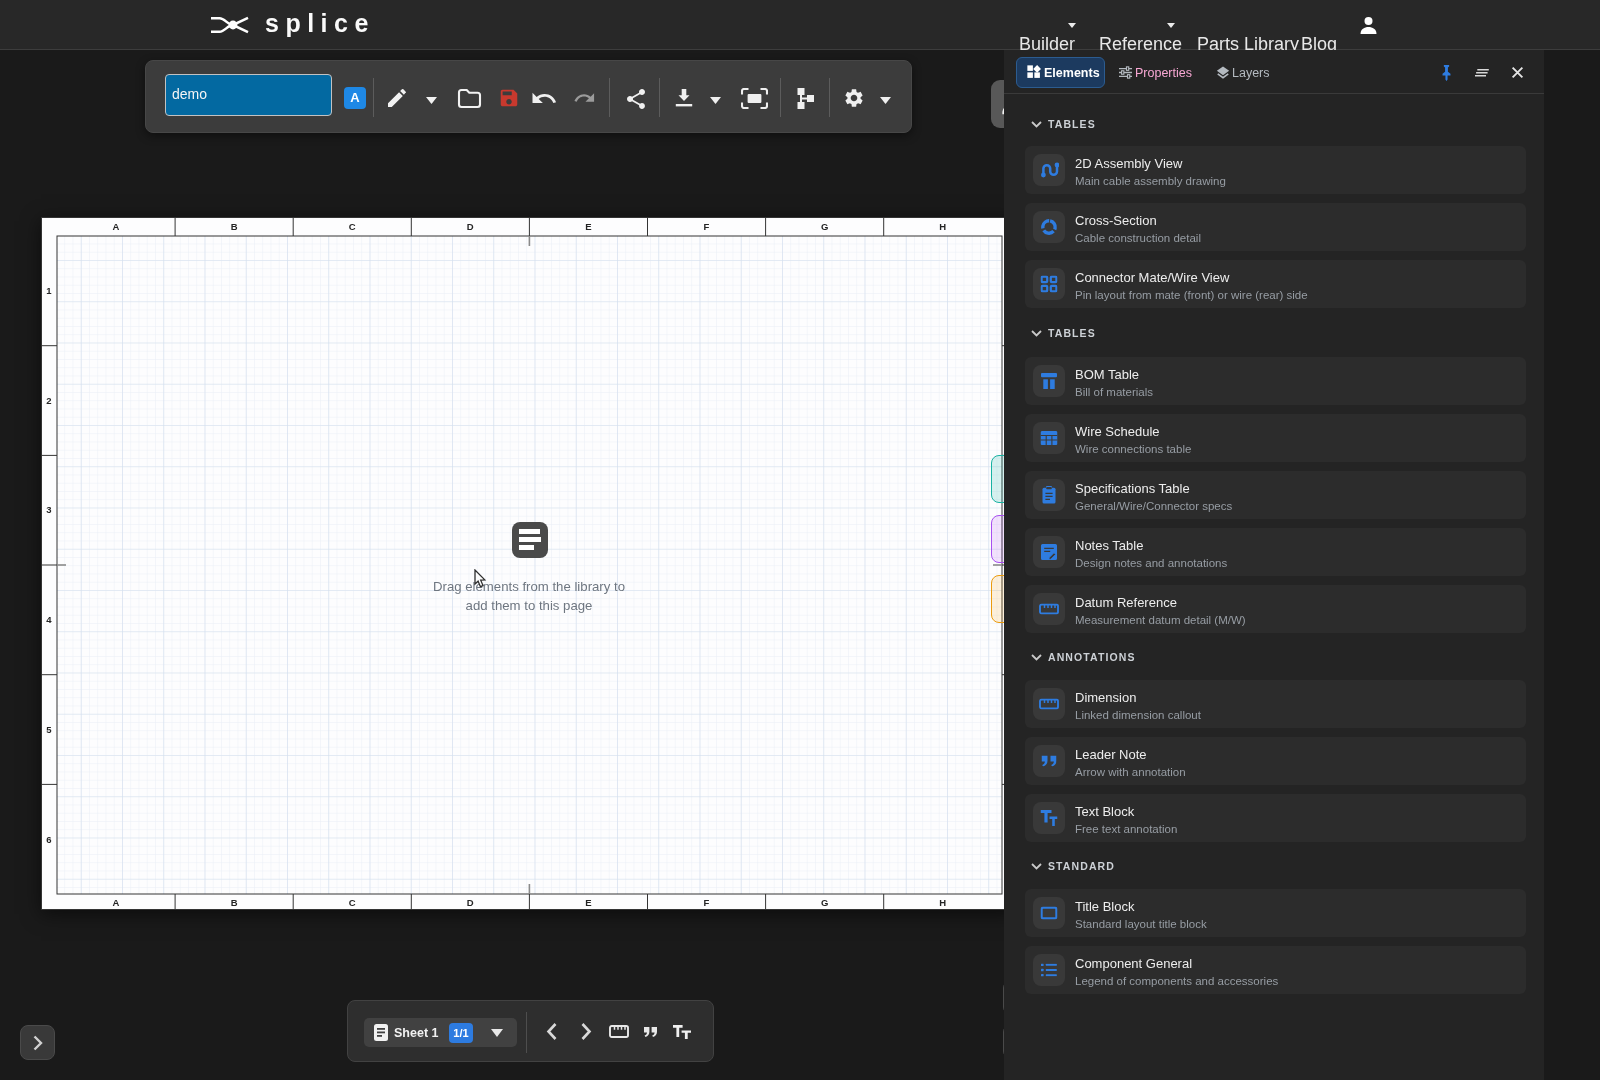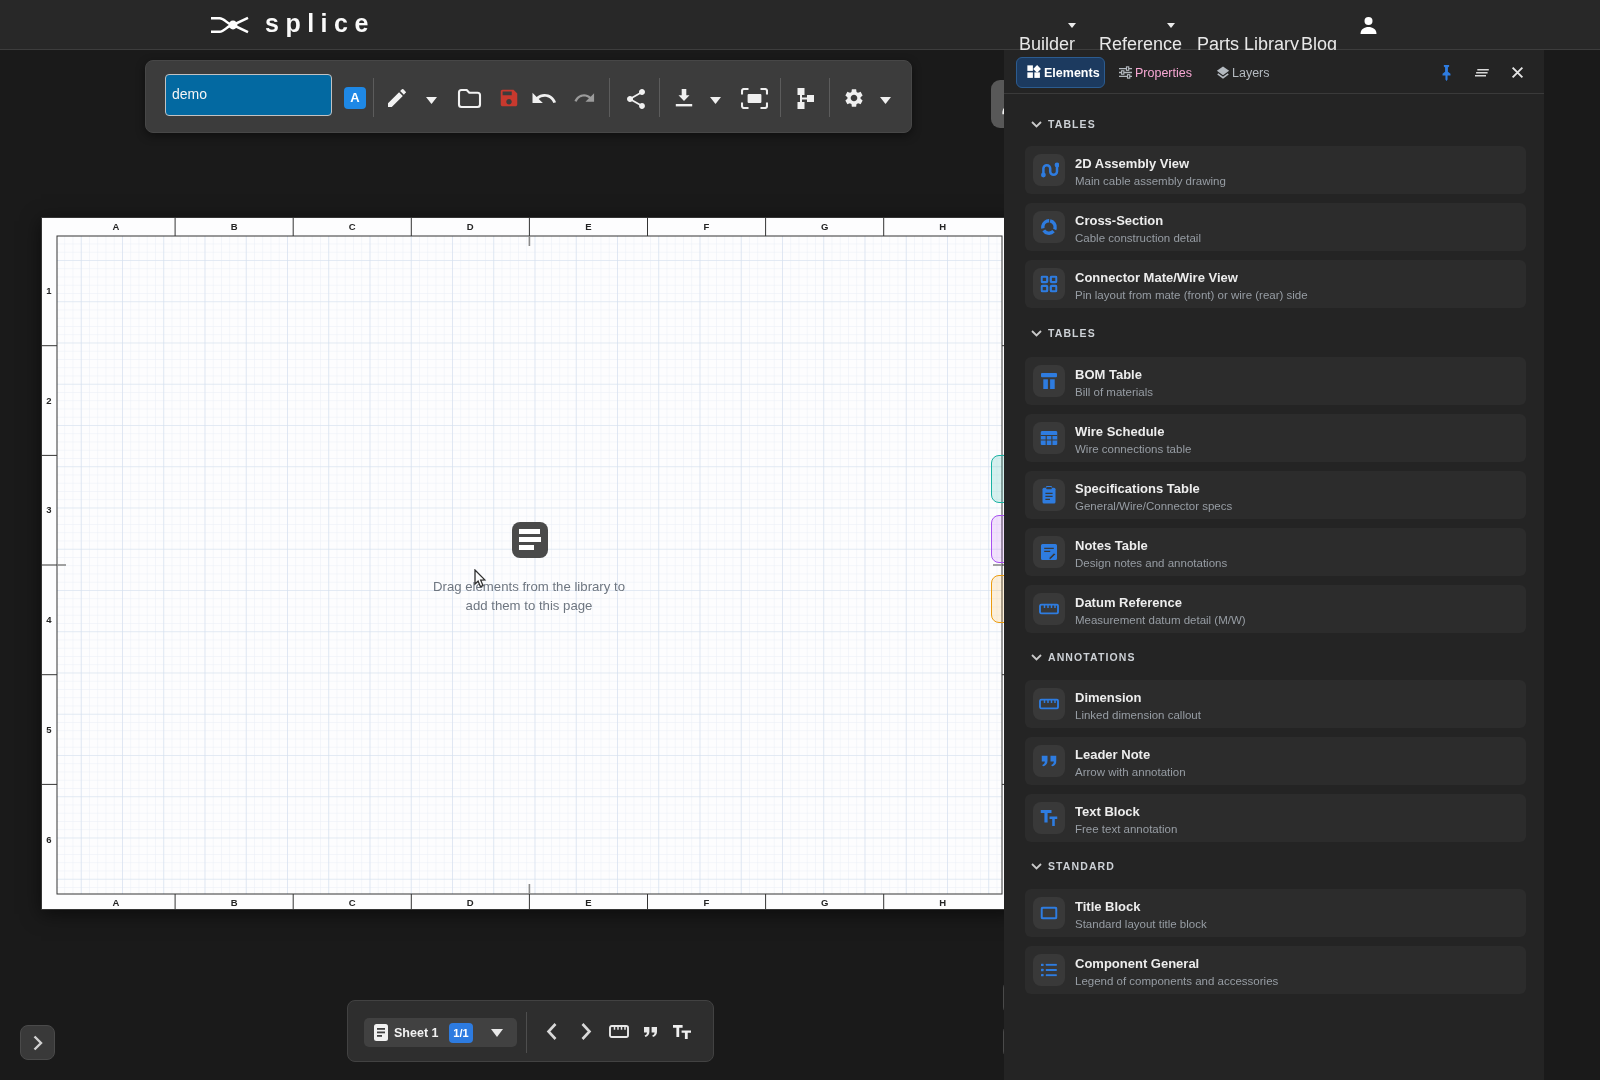--- a/index.html
+++ b/index.html
@@ -33,21 +33,21 @@
 .cornerbtn{position:absolute;width:35px;height:35px;background:#393939;border:1px solid #4a4a4a;border-radius:8px}
 #panel{position:absolute;left:1004px;top:50px;width:540px;height:1030px;background:#242424}
 #tabbar{position:absolute;left:0;top:0;width:540px;height:44px;border-bottom:1px solid #3a3a3a}
 #tabElements{position:absolute;left:12px;top:7px;width:89px;height:31px;background:#1c3a5f;border:1px solid #2c5c90;border-radius:6px}
 .tabtxt{position:absolute;font-size:12.5px}
 .seclbl{position:absolute;left:44px;font-size:10.5px;font-weight:bold;letter-spacing:1.1px;color:#cdd1d6}
 .secchev{position:absolute;left:27px}
 .card{position:absolute;left:21px;width:501px;height:48px;background:#2c2c2c;border-radius:6px}
 .tile{position:absolute;left:8px;top:8px;width:32px;height:32px;background:#393939;border-radius:8px}
 .tile svg{position:absolute;left:50%;top:50%;transform:translate(-50%,-50%)}
-.ctitle{position:absolute;left:50px;top:10px;font-size:13px;font-weight:bold;color:#ededed;line-height:15px}
+.ctitle{position:absolute;left:50px;top:10px;font-size:13px;font-weight:normal;color:#ededed;line-height:15px}
 .csub{position:absolute;left:50px;top:29px;font-size:11.5px;color:#979da4;line-height:13px}
 </style>
 </head>
 <body>
 <div id="nav">
   <svg class="abs" style="left:210px;top:14px" width="40" height="22" viewBox="0 0 40 22">
     <path d="M1 4.2 h8.5 c5.5 0 8 6.8 13.5 6.8 l15 7.2" stroke="#fff" stroke-width="2.5" fill="none"></path>
     <path d="M1 17.8 h8.5 c5.5 0 8 -6.8 13.5 -6.8 l15 -7.2" stroke="#fff" stroke-width="2.5" fill="none"></path>
     <circle cx="23" cy="11" r="4.4" fill="#fff"></circle>
   </svg>

